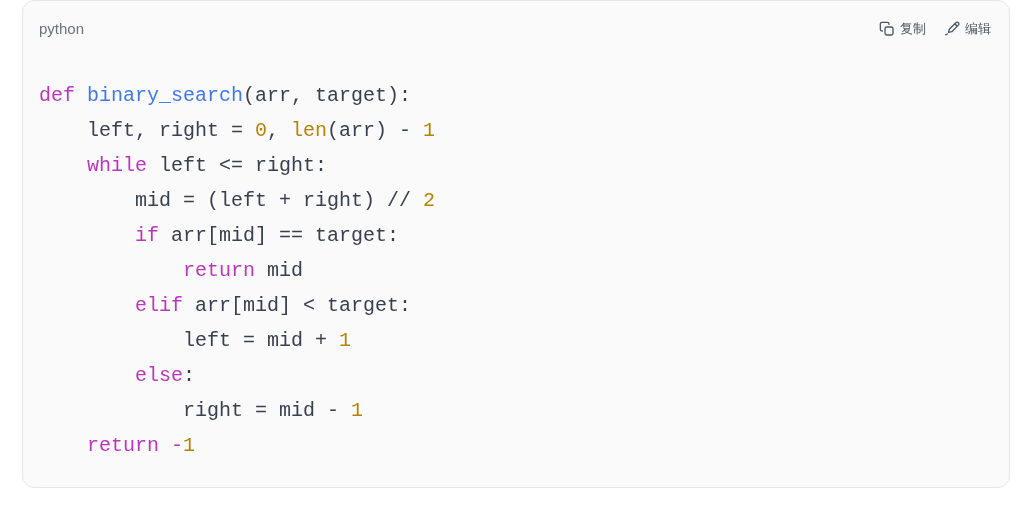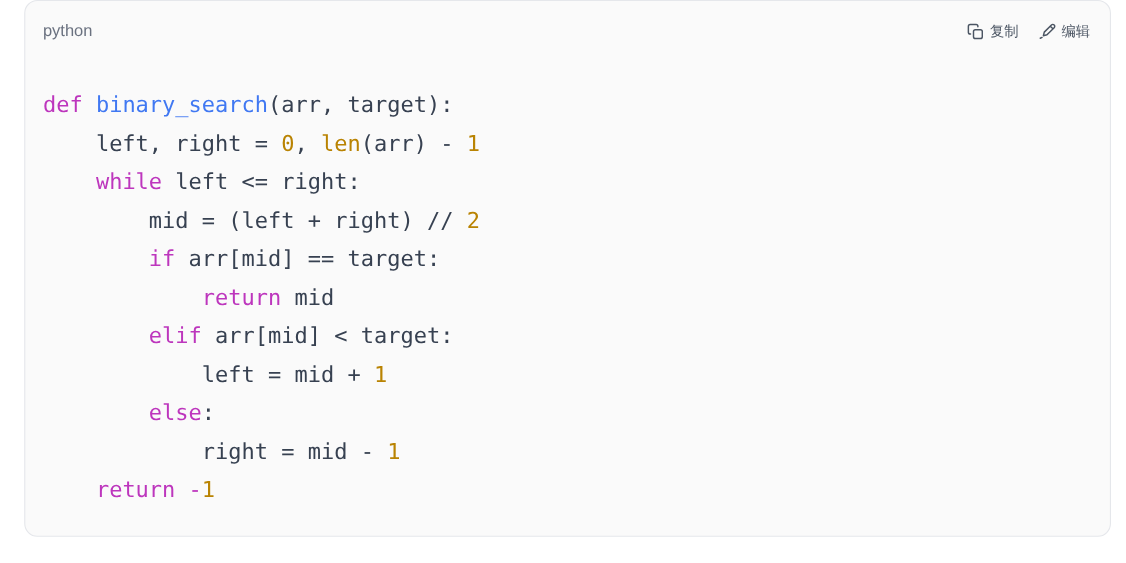--- a/index.html
+++ b/index.html
@@ -54,21 +54,21 @@
 
   pre.code-body {
     margin: 0;
     padding: 39px 16px 20px 16px;
     font-family: "DejaVu Sans Mono", "Liberation Mono", monospace;
     font-size: 20px;
     line-height: 35px;
     color: var(--plain, #374151);
     white-space: pre;
   }
-  .code-line { height: 35px; }
+  .code-line { height: 35px; font-family: Liberation Mono, monospace; }
   .tok-p { color: var(--plain, #374151); }
   .tok-k { color: var(--keyword, #bd36bd); }
   .tok-f { color: var(--function, #4078f2); }
   .tok-n { color: var(--number, #b98302); }
   .tok-b { color: var(--builtin, #b98302); }
 </style>
 </head>
 <body>
 
 <div class="clipped-strip">

